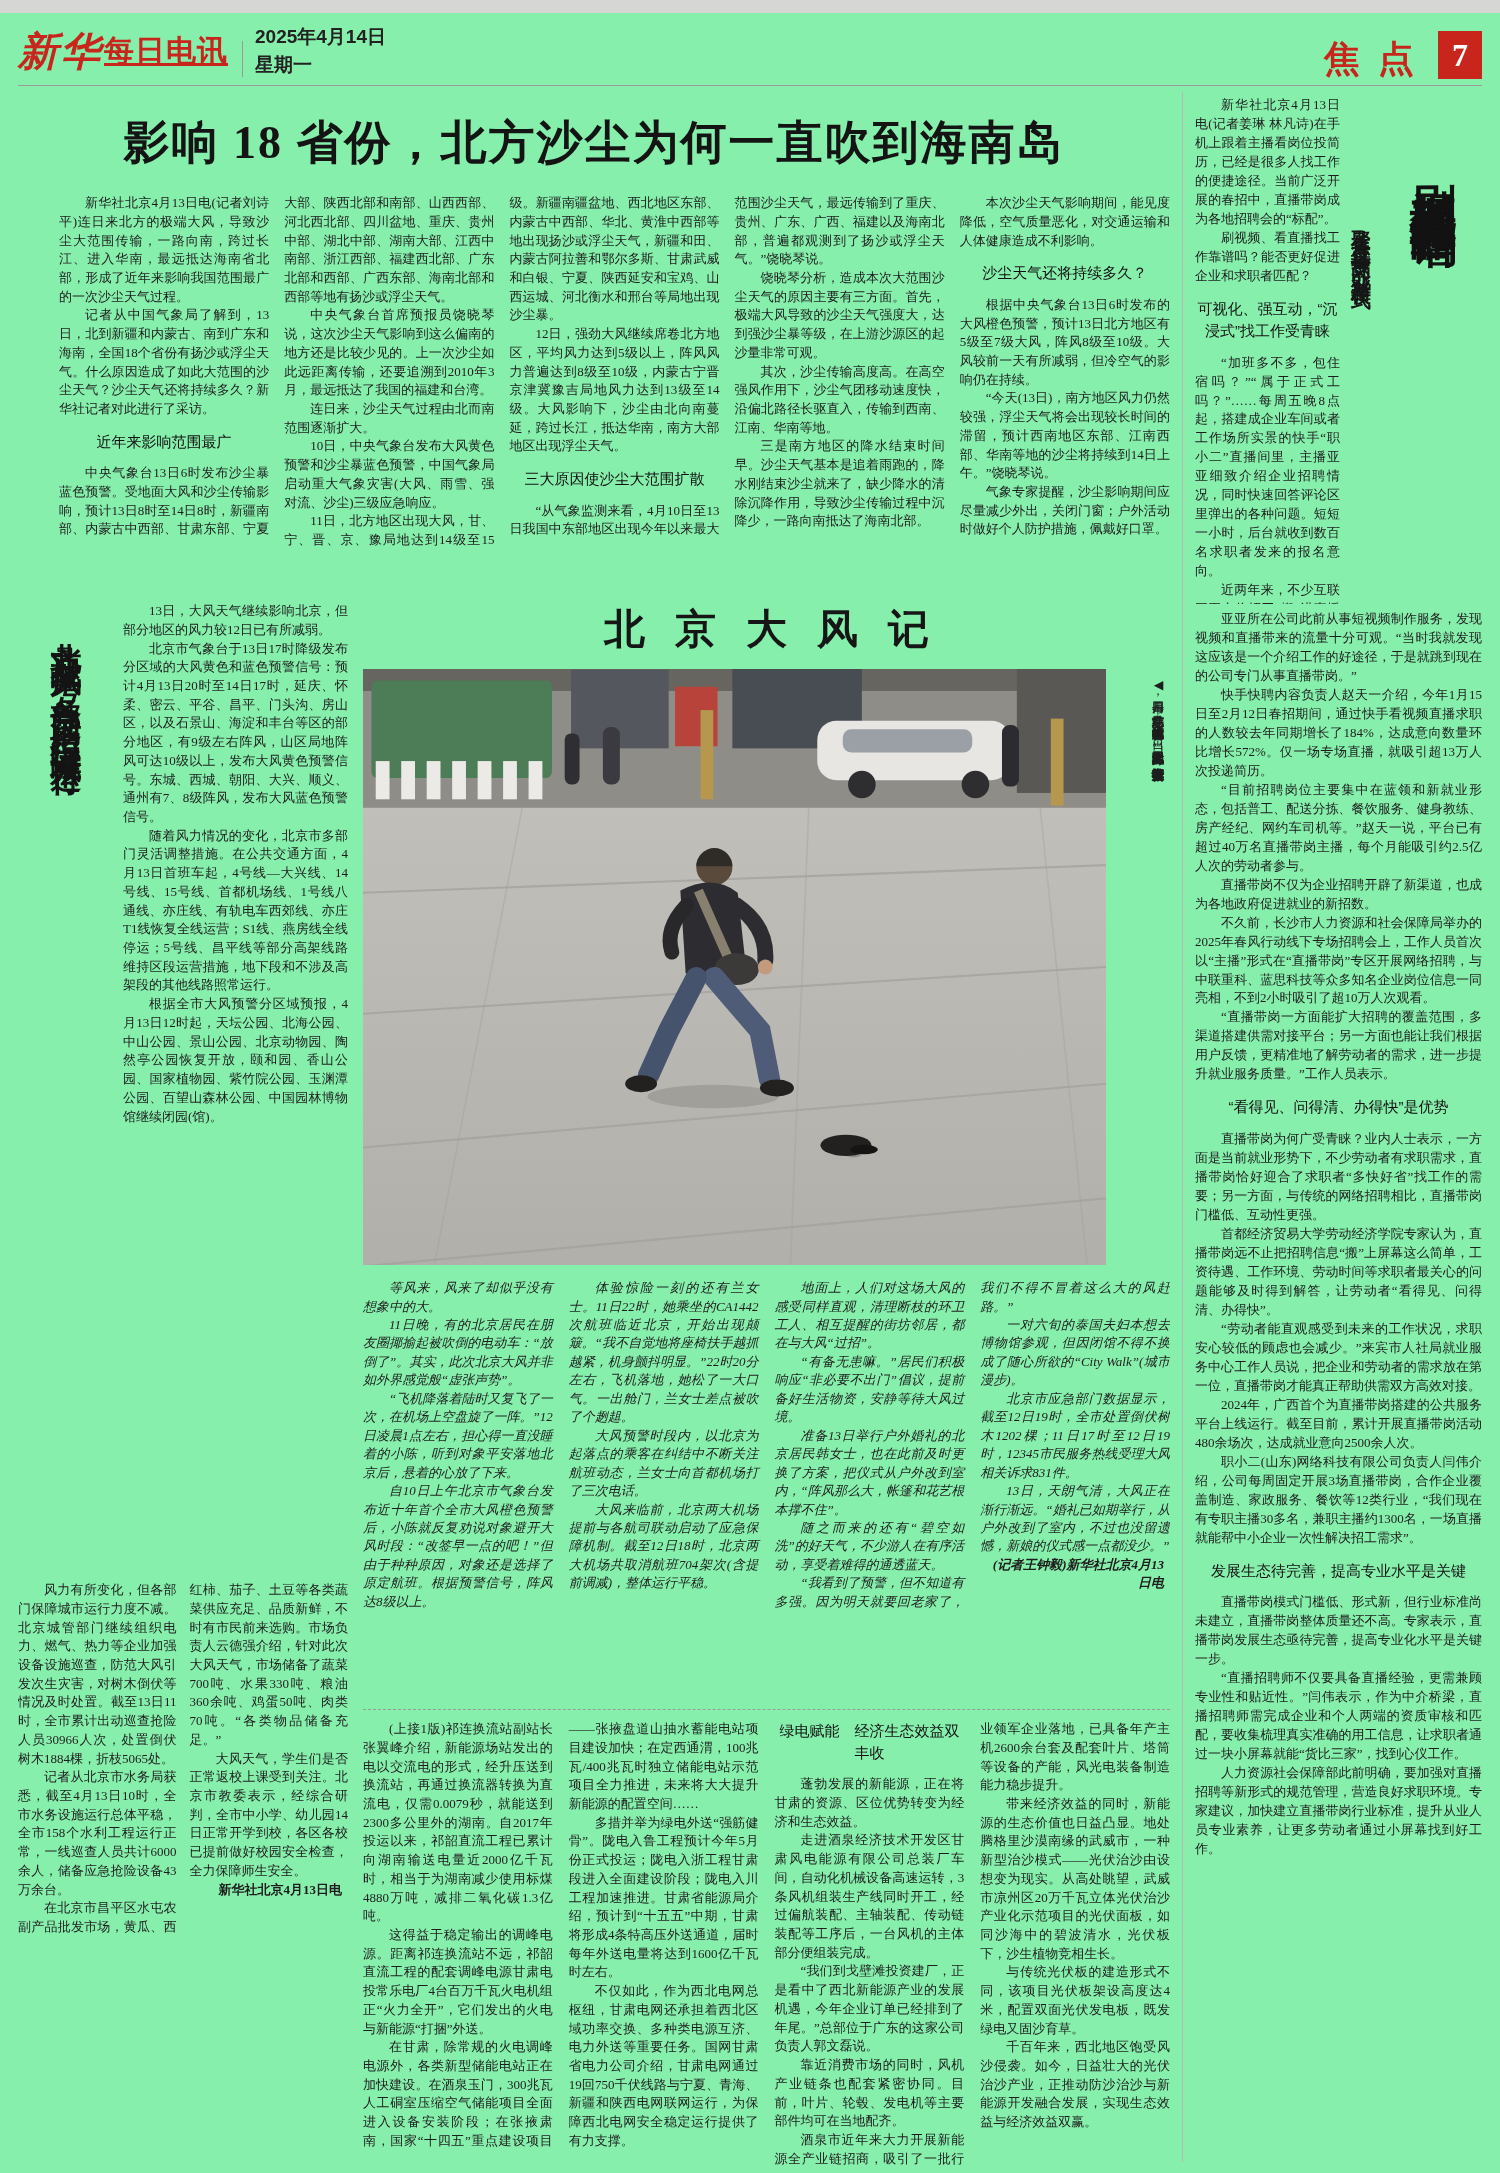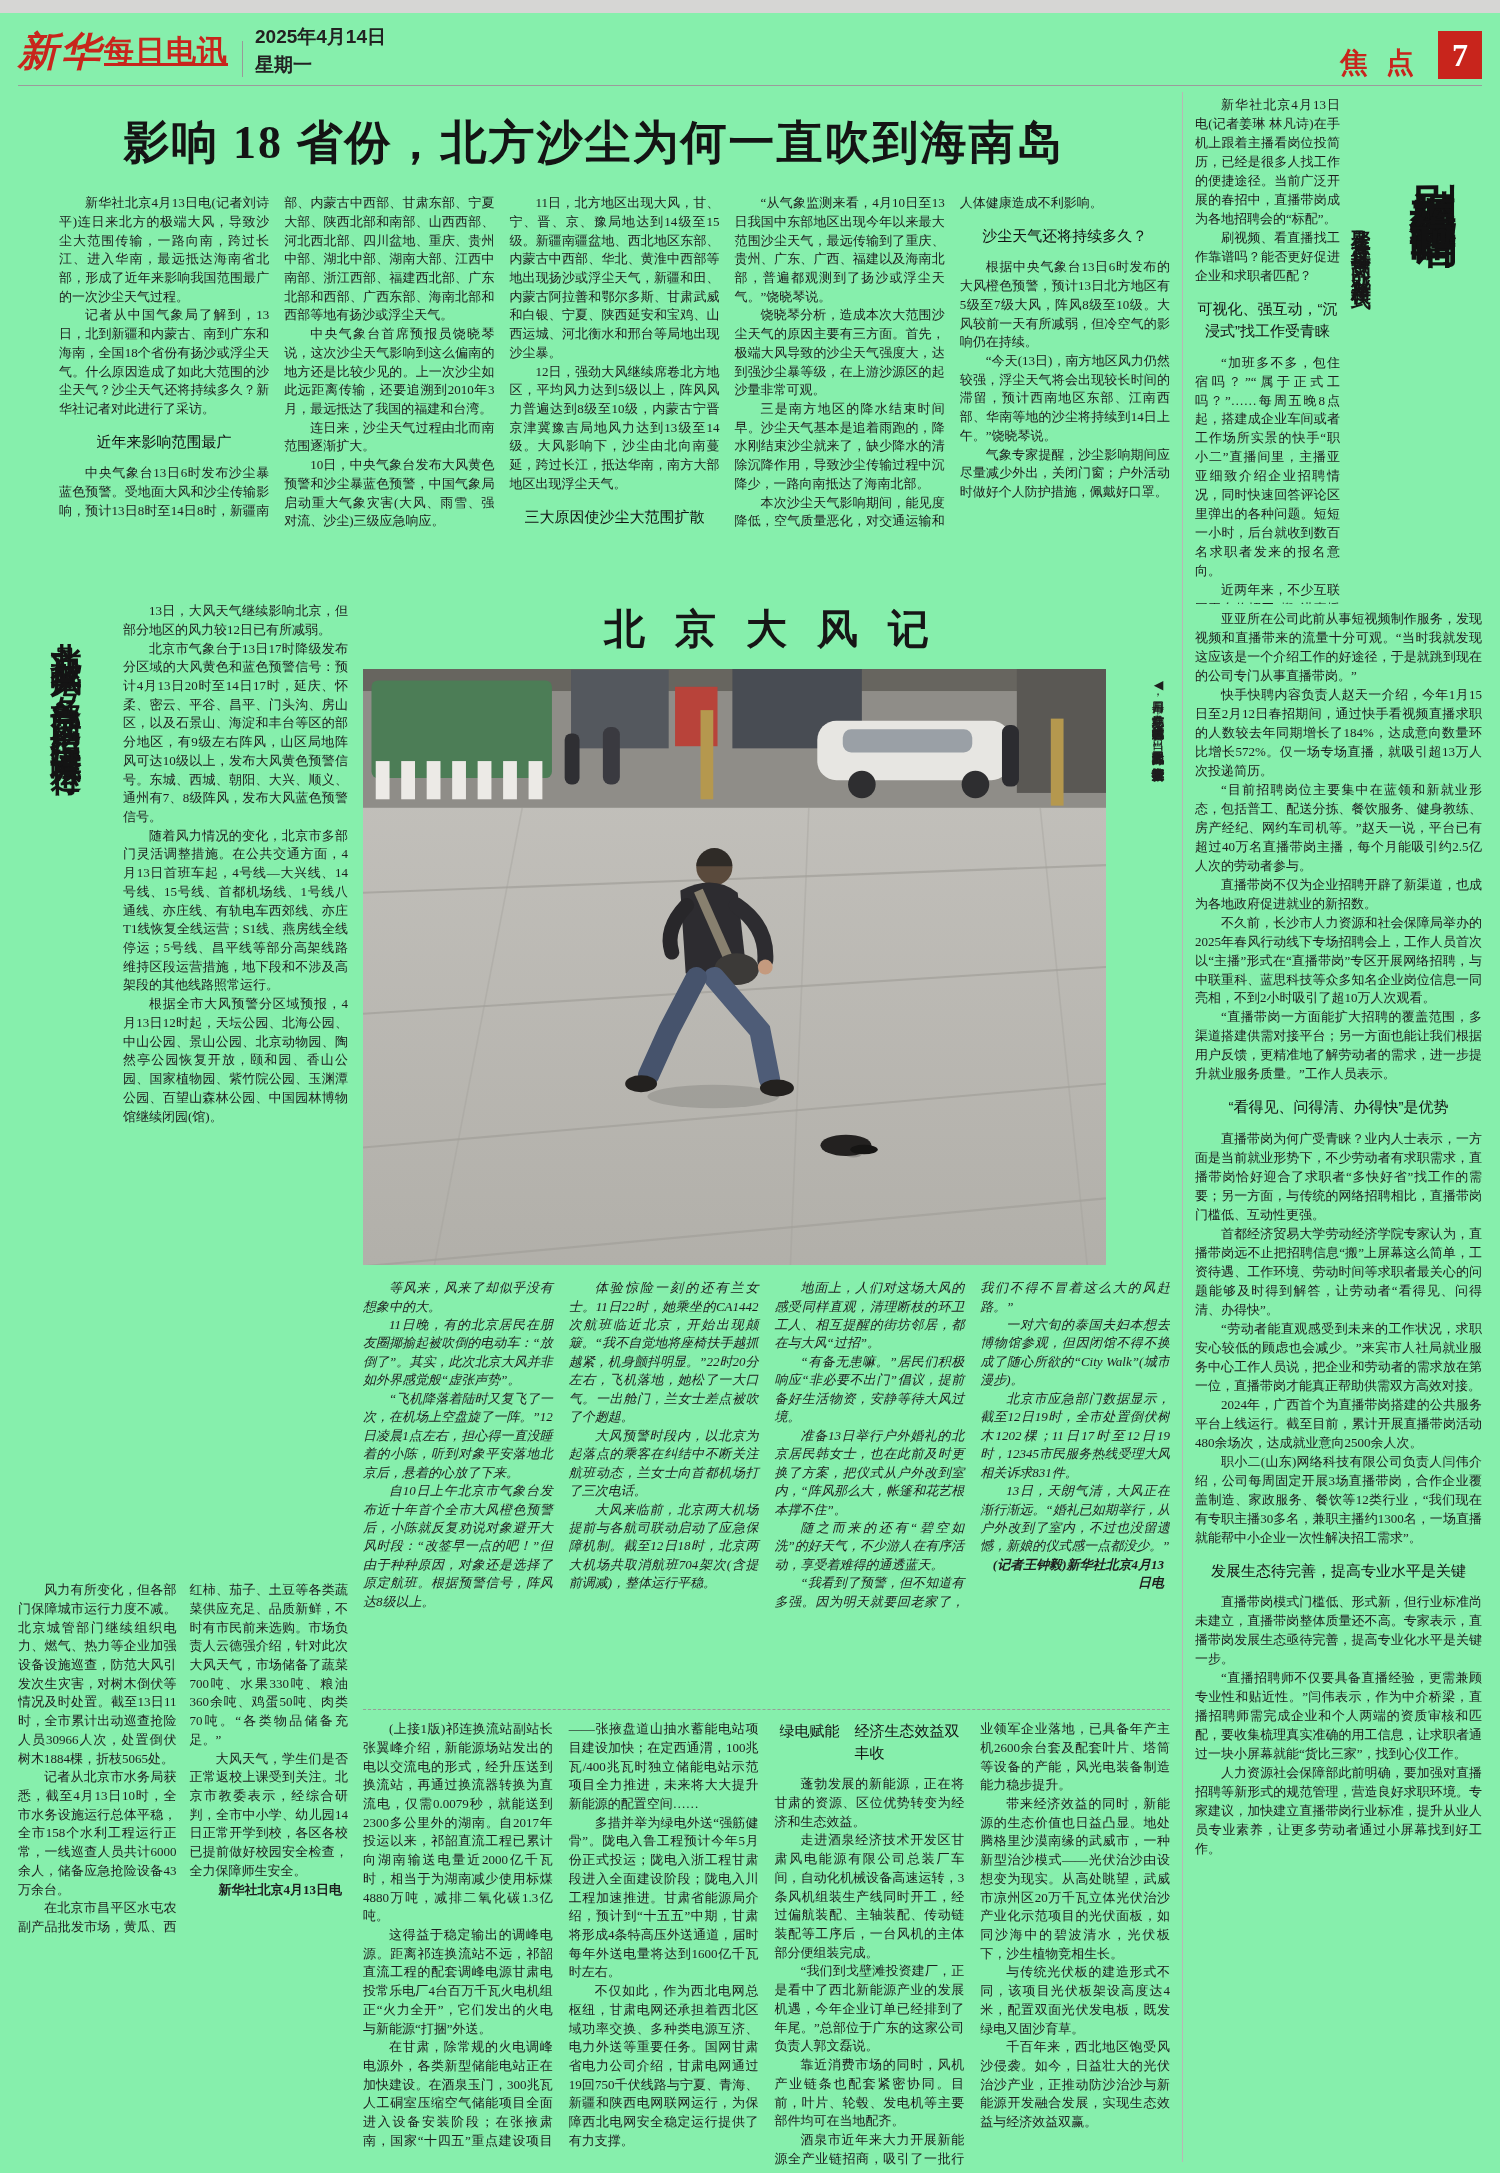--- a/index.html
+++ b/index.html
@@ -9,21 +9,21 @@
   .scan-strip { height:13px; background:#d6d6d4; width:100%; }
 
   
   .hdr { display:flex; align-items:flex-end; padding:10px 18px 6px 18px; }
   .masthead { display:flex; align-items:center; }
   .logo-script { font-size:40px; font-weight:900; font-style:italic; color:#c8251c; letter-spacing:2px; font-family:"Liberation Serif",serif; }
   .logo-rest { font-size:30px; font-weight:900; color:#c8251c; letter-spacing:1px; margin-left:2px; font-family:"Liberation Sans","DejaVu Sans",sans-serif;text-decoration:underline; }
   .hdr-div { width:1px; height:36px; background:#999; margin:0 12px 2px 14px; }
   .date-block { font-family:"Liberation Sans","DejaVu Sans",sans-serif; font-size:19px; font-weight:bold; line-height:1.45; color:#222; padding-bottom:1px; }
   .hdr-spacer { flex:1; }
-  .section-label { font-size:28px; font-weight:900; color:#c8251c; letter-spacing:18px; margin-right:6px; line-height:1; padding-bottom:2px; }
+  .section-label { font-size:36px; font-weight:900; color:#c8251c; letter-spacing:18px; margin-right:6px; line-height:1; padding-bottom:2px; }
   .page-box { width:44px; height:48px; background:#c8251c; color:#fff; font-size:32px; font-weight:bold; display:flex; align-items:center; justify-content:center; }
   .hdr-rule { border-top:1px solid #9b9b9b; margin:0 18px; }
 
   
   .main { display:flex; padding:0 18px; height:2086px; }
   .left-main { width:1152px; display:flex; flex-direction:column; }
   .vsep { width:1px; background:#b7b7b5; margin:6px 12px 10px 12px; }
   .right-col { flex:1; padding-top:10px; display:flex; flex-direction:column; }
 
   
@@ -96,20 +96,21 @@
             <h3 class="subhead">近年来影响范围最广</h3>
             <p>中央气象台13日6时发布沙尘暴蓝色预警。受地面大风和沙尘传输影响，预计13日8时至14日8时，新疆南部、内蒙古中西部、甘肃东部、宁夏大部、陕西北部和南部、山西西部、河北西北部、四川盆地、重庆、贵州中部、湖北中部、湖南大部、江西中南部、浙江西部、福建西北部、广东北部和西部、广西东部、海南北部和西部等地有扬沙或浮尘天气。</p>
             <p>中央气象台首席预报员饶晓琴说，这次沙尘天气影响到这么偏南的地方还是比较少见的。上一次沙尘如此远距离传输，还要追溯到2010年3月，最远抵达了我国的福建和台湾。</p>
             <p>连日来，沙尘天气过程由北而南范围逐渐扩大。</p>
             <p>10日，中央气象台发布大风黄色预警和沙尘暴蓝色预警，中国气象局启动重大气象灾害(大风、雨雪、强对流、沙尘)三级应急响应。</p>
             <p>11日，北方地区出现大风，甘、宁、晋、京、豫局地达到14级至15级。新疆南疆盆地、西北地区东部、内蒙古中西部、华北、黄淮中西部等地出现扬沙或浮尘天气，新疆和田、内蒙古阿拉善和鄂尔多斯、甘肃武威和白银、宁夏、陕西延安和宝鸡、山西运城、河北衡水和邢台等局地出现沙尘暴。</p>
             <p>12日，强劲大风继续席卷北方地区，平均风力达到5级以上，阵风风力普遍达到8级至10级，内蒙古宁晋京津冀豫吉局地风力达到13级至14级。大风影响下，沙尘由北向南蔓延，跨过长江，抵达华南，南方大部地区出现浮尘天气。</p>
             <h3 class="subhead">三大原因使沙尘大范围扩散</h3>
             <p>“从气象监测来看，4月10日至13日我国中东部地区出现今年以来最大范围沙尘天气，最远传输到了重庆、贵州、广东、广西、福建以及海南北部，普遍都观测到了扬沙或浮尘天气。”饶晓琴说。</p>
             <p>饶晓琴分析，造成本次大范围沙尘天气的原因主要有三方面。首先，极端大风导致的沙尘天气强度大，达到强沙尘暴等级，在上游沙源区的起沙量非常可观。</p>
+            <p>其次，沙尘传输高度高。在高空强风作用下，沙尘气团移动速度快，沿偏北路径长驱直入，传输到西南、江南、华南等地。</p>
             <p>三是南方地区的降水结束时间早。沙尘天气基本是追着雨跑的，降水刚结束沙尘就来了，缺少降水的清除沉降作用，导致沙尘传输过程中沉降少，一路向南抵达了海南北部。</p>
             <p>本次沙尘天气影响期间，能见度降低，空气质量恶化，对交通运输和人体健康造成不利影响。</p>
             <h3 class="subhead">沙尘天气还将持续多久？</h3>
             <p>根据中央气象台13日6时发布的大风橙色预警，预计13日北方地区有5级至7级大风，阵风8级至10级。大风较前一天有所减弱，但冷空气的影响仍在持续。</p>
             <p>“今天(13日)，南方地区风力仍然较强，浮尘天气将会出现较长时间的滞留，预计西南地区东部、江南西部、华南等地的沙尘将持续到14日上午。”饶晓琴说。</p>
             <p>气象专家提醒，沙尘影响期间应尽量减少外出，关闭门窗；户外活动时做好个人防护措施，佩戴好口罩。</p>
           </div>
       </div>
 
       <div class="middle">

